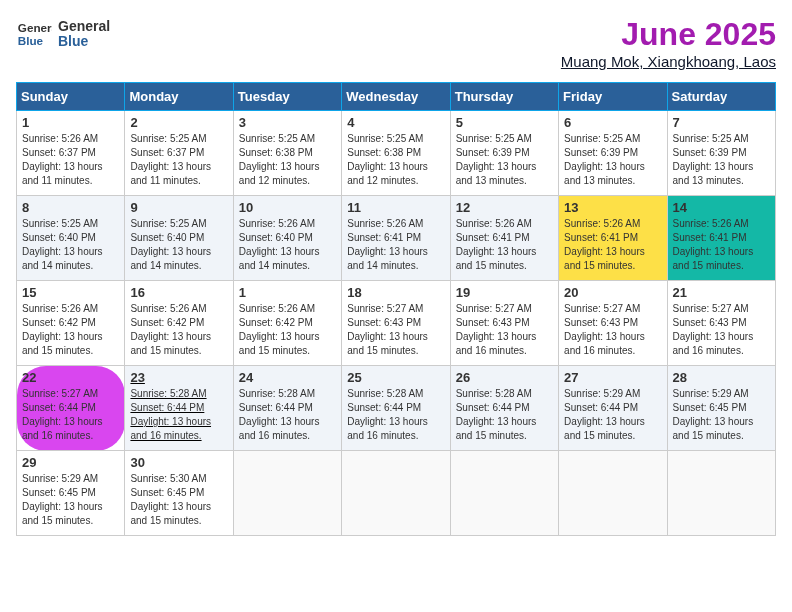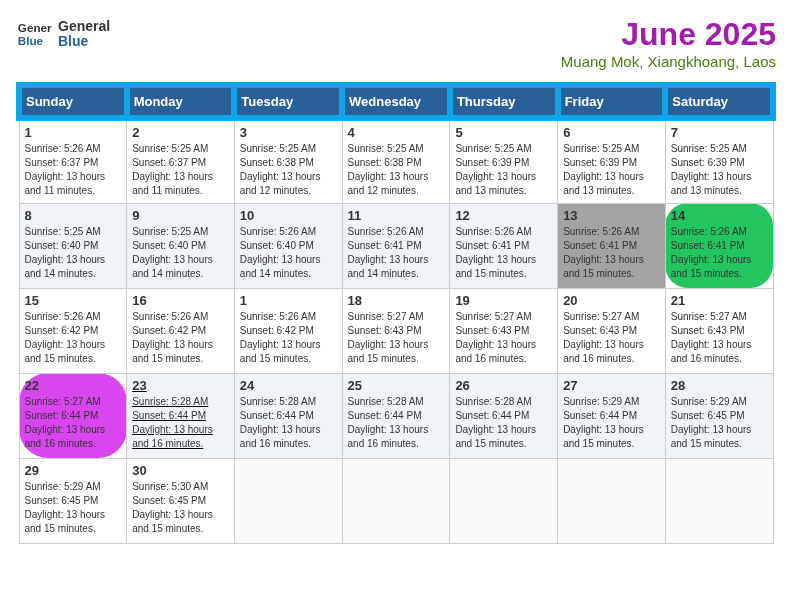--- a/index.html
+++ b/index.html
@@ -28,35 +28,36 @@
     .title-area {
       text-align: right;
     }
     .main-title {
       font-size: 32px;
       font-weight: bold;
       color: #a21caf;
     }
     .subtitle {
       font-size: 15px;
-      color: #4d7c0f;
+      color: #0f172a;
+      text-decoration: underline;
     }
     .calendar-table {
       width: 100%;
       border-collapse: collapse;
       font-size: 11px;
     }
     .calendar-table th {
       background: #2a6099;
       color: #fff;
       padding: 6px 4px;
       text-align: left;
       font-size: 13px;
       font-weight: bold;
-      border: 6px solid #0ea5e9;
+      border: 1px solid #0ea5e9;
     }
     .calendar-table td {
       border: 1px solid #ccc;
       vertical-align: top;
       padding: 4px 5px;
       width: 108px;
       height: 85px;
       background: #fff;
     }
     .calendar-table tr:nth-child(even) td {
@@ -156,25 +157,25 @@
           <div class="day-detail">Sunrise: 5:26 AM<br>Sunset: 6:40 PM<br>Daylight: 13 hours and 14 minutes.</div>
         </td>
         <td style="background: rgb(240, 244, 249);">
           <span class="day-number">11</span>
           <div class="day-detail">Sunrise: 5:26 AM<br>Sunset: 6:41 PM<br>Daylight: 13 hours and 14 minutes.</div>
         </td>
         <td style="background: rgb(240, 244, 249);">
           <span class="day-number">12</span>
           <div class="day-detail">Sunrise: 5:26 AM<br>Sunset: 6:41 PM<br>Daylight: 13 hours and 15 minutes.</div>
         </td>
-        <td style="background: #a3a3a3;">
+        <td style="background: #fde047;">
           <span class="day-number">13</span>
           <div class="day-detail">Sunrise: 5:26 AM<br>Sunset: 6:41 PM<br>Daylight: 13 hours and 15 minutes.</div>
         </td>
-        <td style="background: #22c55e; border-radius: 23px;">
+        <td style="background: #14b8a6;">
           <span class="day-number">14</span>
           <div class="day-detail">Sunrise: 5:26 AM<br>Sunset: 6:41 PM<br>Daylight: 13 hours and 15 minutes.</div>
         </td>
       </tr>
       <tr style="background: rgb(255, 255, 255);">
         <td>
           <span class="day-number">15</span>
           <div class="day-detail">Sunrise: 5:26 AM<br>Sunset: 6:42 PM<br>Daylight: 13 hours and 15 minutes.</div>
         </td>
         <td>

